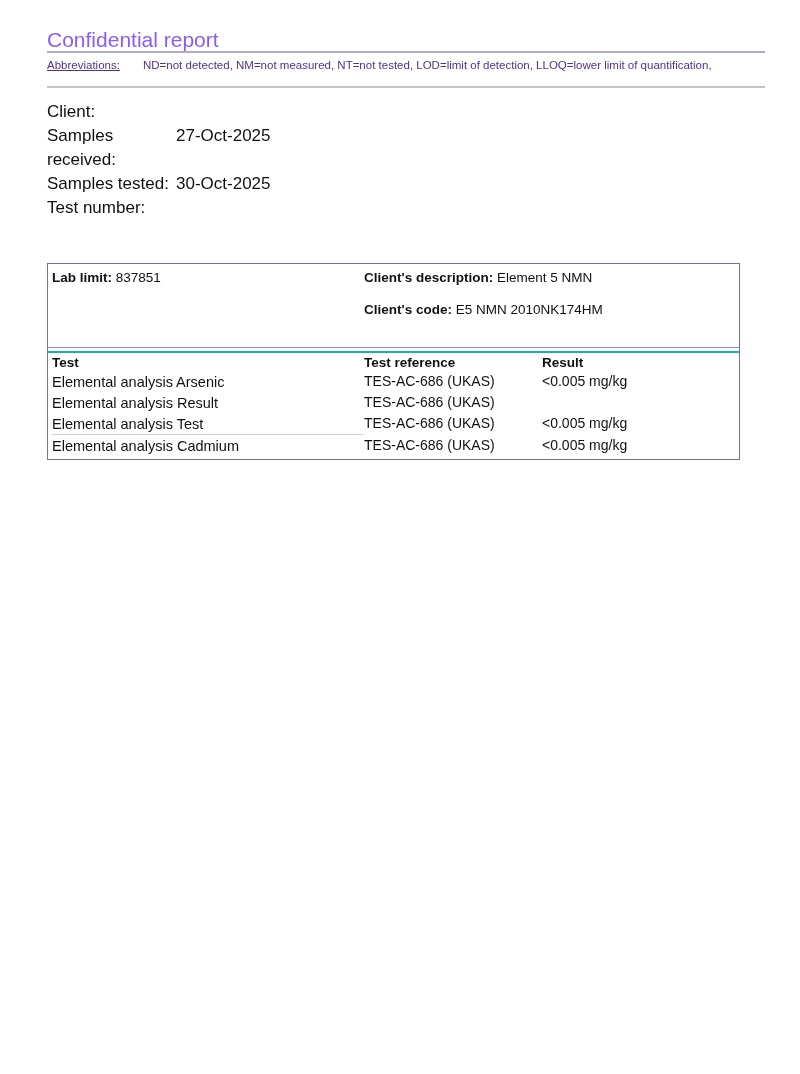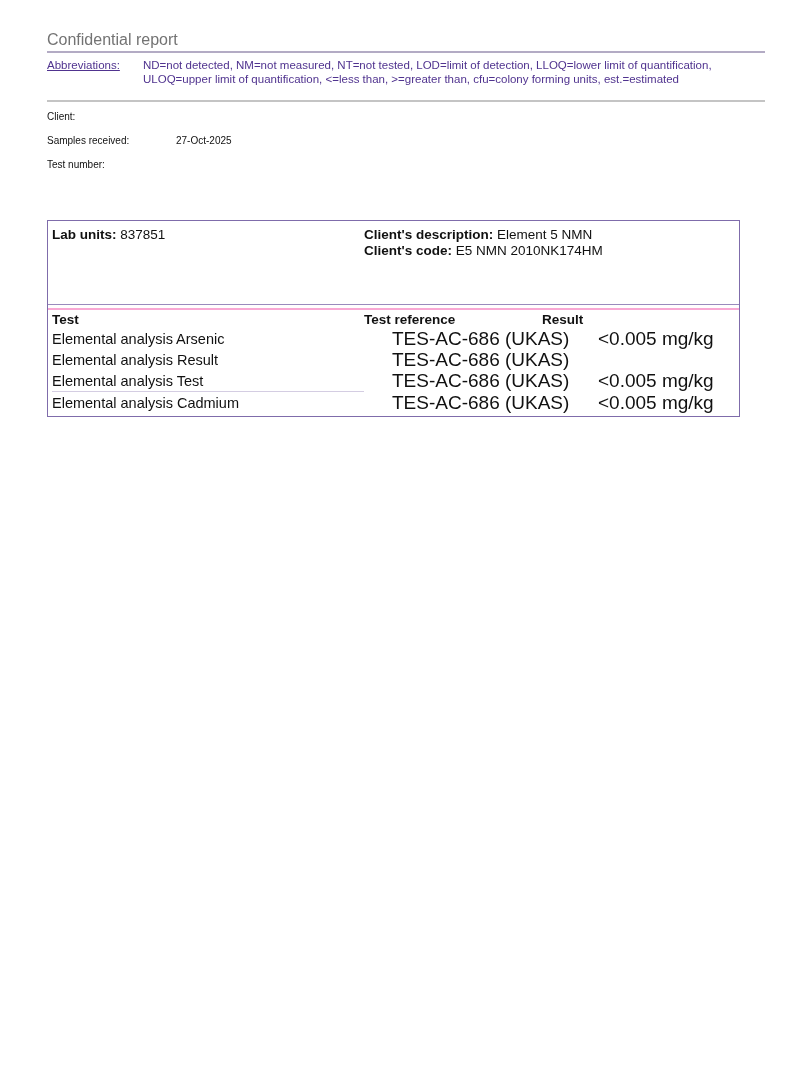--- a/index.html
+++ b/index.html
@@ -8,22 +8,22 @@
     width: 800px;
     height: 1074px;
     background: #ffffff;
     font-family: "Liberation Sans", sans-serif;
     color: #111111;
     overflow: hidden;
   }
   .content { padding: 30px 35px 0 47px; }
 
   .report-title {
-    color: #737373;
-    font-size: 16px;
+    color: #8b5cf6;
+    font-size: 21px;
     line-height: 19px;
   }
   .rule-purple {
     height: 2px;
     background: #b3abc4;
     margin-top: 2px;
   }
   .abbrev-row {
     display: flex;
     margin-top: 5px;
@@ -32,21 +32,21 @@
     line-height: 14px;
   }
   .abbrev-label { flex: 0 0 96px; text-decoration: underline; }
   .abbrev-text { flex: 1; }
   .rule-gray {
     height: 2px;
     background: #c4c4c4;
     margin-top: 14px;
   }
 
-  .client-info { margin-top: 3px; font-size: 10px; }
+  .client-info { margin-top: 12px; font-size: 17px; }
   .client-row { display: flex; line-height: 24px; }
   .client-label { flex: 0 0 129px; }
   .client-value { flex: 1; }
 
   .sample-box {
     margin-top: 43px;
     width: 693px;
     border: 1px solid #7f6cab;
     box-sizing: border-box;
   }
@@ -54,81 +54,84 @@
     border-bottom: 1px solid #9a8bbd;
     height: 84px;
     box-sizing: border-box;
     padding: 6px 0 0 4px;
     font-size: 13.5px;
     line-height: 16px;
   }
   .sample-info-cols { display: flex; }
   .info-left { width: 312px; flex: 0 0 312px; }
   .info-right { flex: 1; }
-  .code-line { }
+  .code-line { margin-top: 16px; }
   b { font-weight: bold; }
 
   .table-gap { height: 3px; }
 
-  .results { border-top: 2px solid #f9a8d4; }
+  .results { border-top: 2px solid #14b8a6; }
   .t-row {
     display: grid;
     grid-template-columns: 312px 178px auto;
     padding-left: 4px;
   }
   .t-head {
     font-weight: bold;
     font-size: 13.5px;
     line-height: 17px;
     padding-top: 1px;
   }
-  .t-body .t-row { line-height: 19px; gap: 28px; }
+  .t-body .t-row { line-height: 19px; }
   .cell-test { font-size: 14.5px; padding-top: 2px; }
-  .cell-ref, .cell-result { font-size: 19px; padding-top: 1px; }
+  .cell-ref, .cell-result { font-size: 14px; padding-top: 1px; }
   .t-body .t-row:nth-child(3) .cell-test { border-bottom: 1px solid #d4cde2; }
   .t-body { padding-bottom: 3px; }
 </style>
 </head>
 <body>
 
 <div class="page">
   <div class="content">
 
     <div class="report-title">Confidential report</div>
     <div class="rule-purple"></div>
 
     <div class="abbrev-row">
       <div class="abbrev-label">Abbreviations:</div>
       <div class="abbrev-text">
         <div>ND=not detected, NM=not measured, NT=not tested, LOD=limit of detection, LLOQ=lower limit of quantification,</div>
-        <div>ULOQ=upper limit of quantification, &lt;=less than, &gt;=greater than, cfu=colony forming units, est.=estimated</div>
       </div>
     </div>
 
     <div class="rule-gray"></div>
 
     <div class="client-info">
       <div class="client-row">
         <div class="client-label">Client:</div>
       </div>
       <div class="client-row">
         <div class="client-label">Samples received:</div>
         <div class="client-value">27-Oct-2025</div>
       </div>
       <div class="client-row">
+        <div class="client-label">Samples tested:</div>
+        <div class="client-value">30-Oct-2025</div>
+      </div>
+      <div class="client-row">
         <div class="client-label">Test number:</div>
         <div class="client-value"></div>
       </div>
     </div>
 
     <div class="sample-box">
       <div class="sample-info">
         <div class="sample-info-cols">
           <div class="info-left">
-            <div><b>Lab units:</b> <span>837851</span></div>
+            <div><b>Lab limit:</b> <span>837851</span></div>
           </div>
           <div class="info-right">
             <div><b>Client's description:</b> <span>Element 5 NMN</span></div>
             <div class="code-line"><b>Client's code:</b> <span>E5 NMN 2010NK174HM</span></div>
           </div>
         </div>
       </div>
 
       <div class="table-gap"></div>
 

